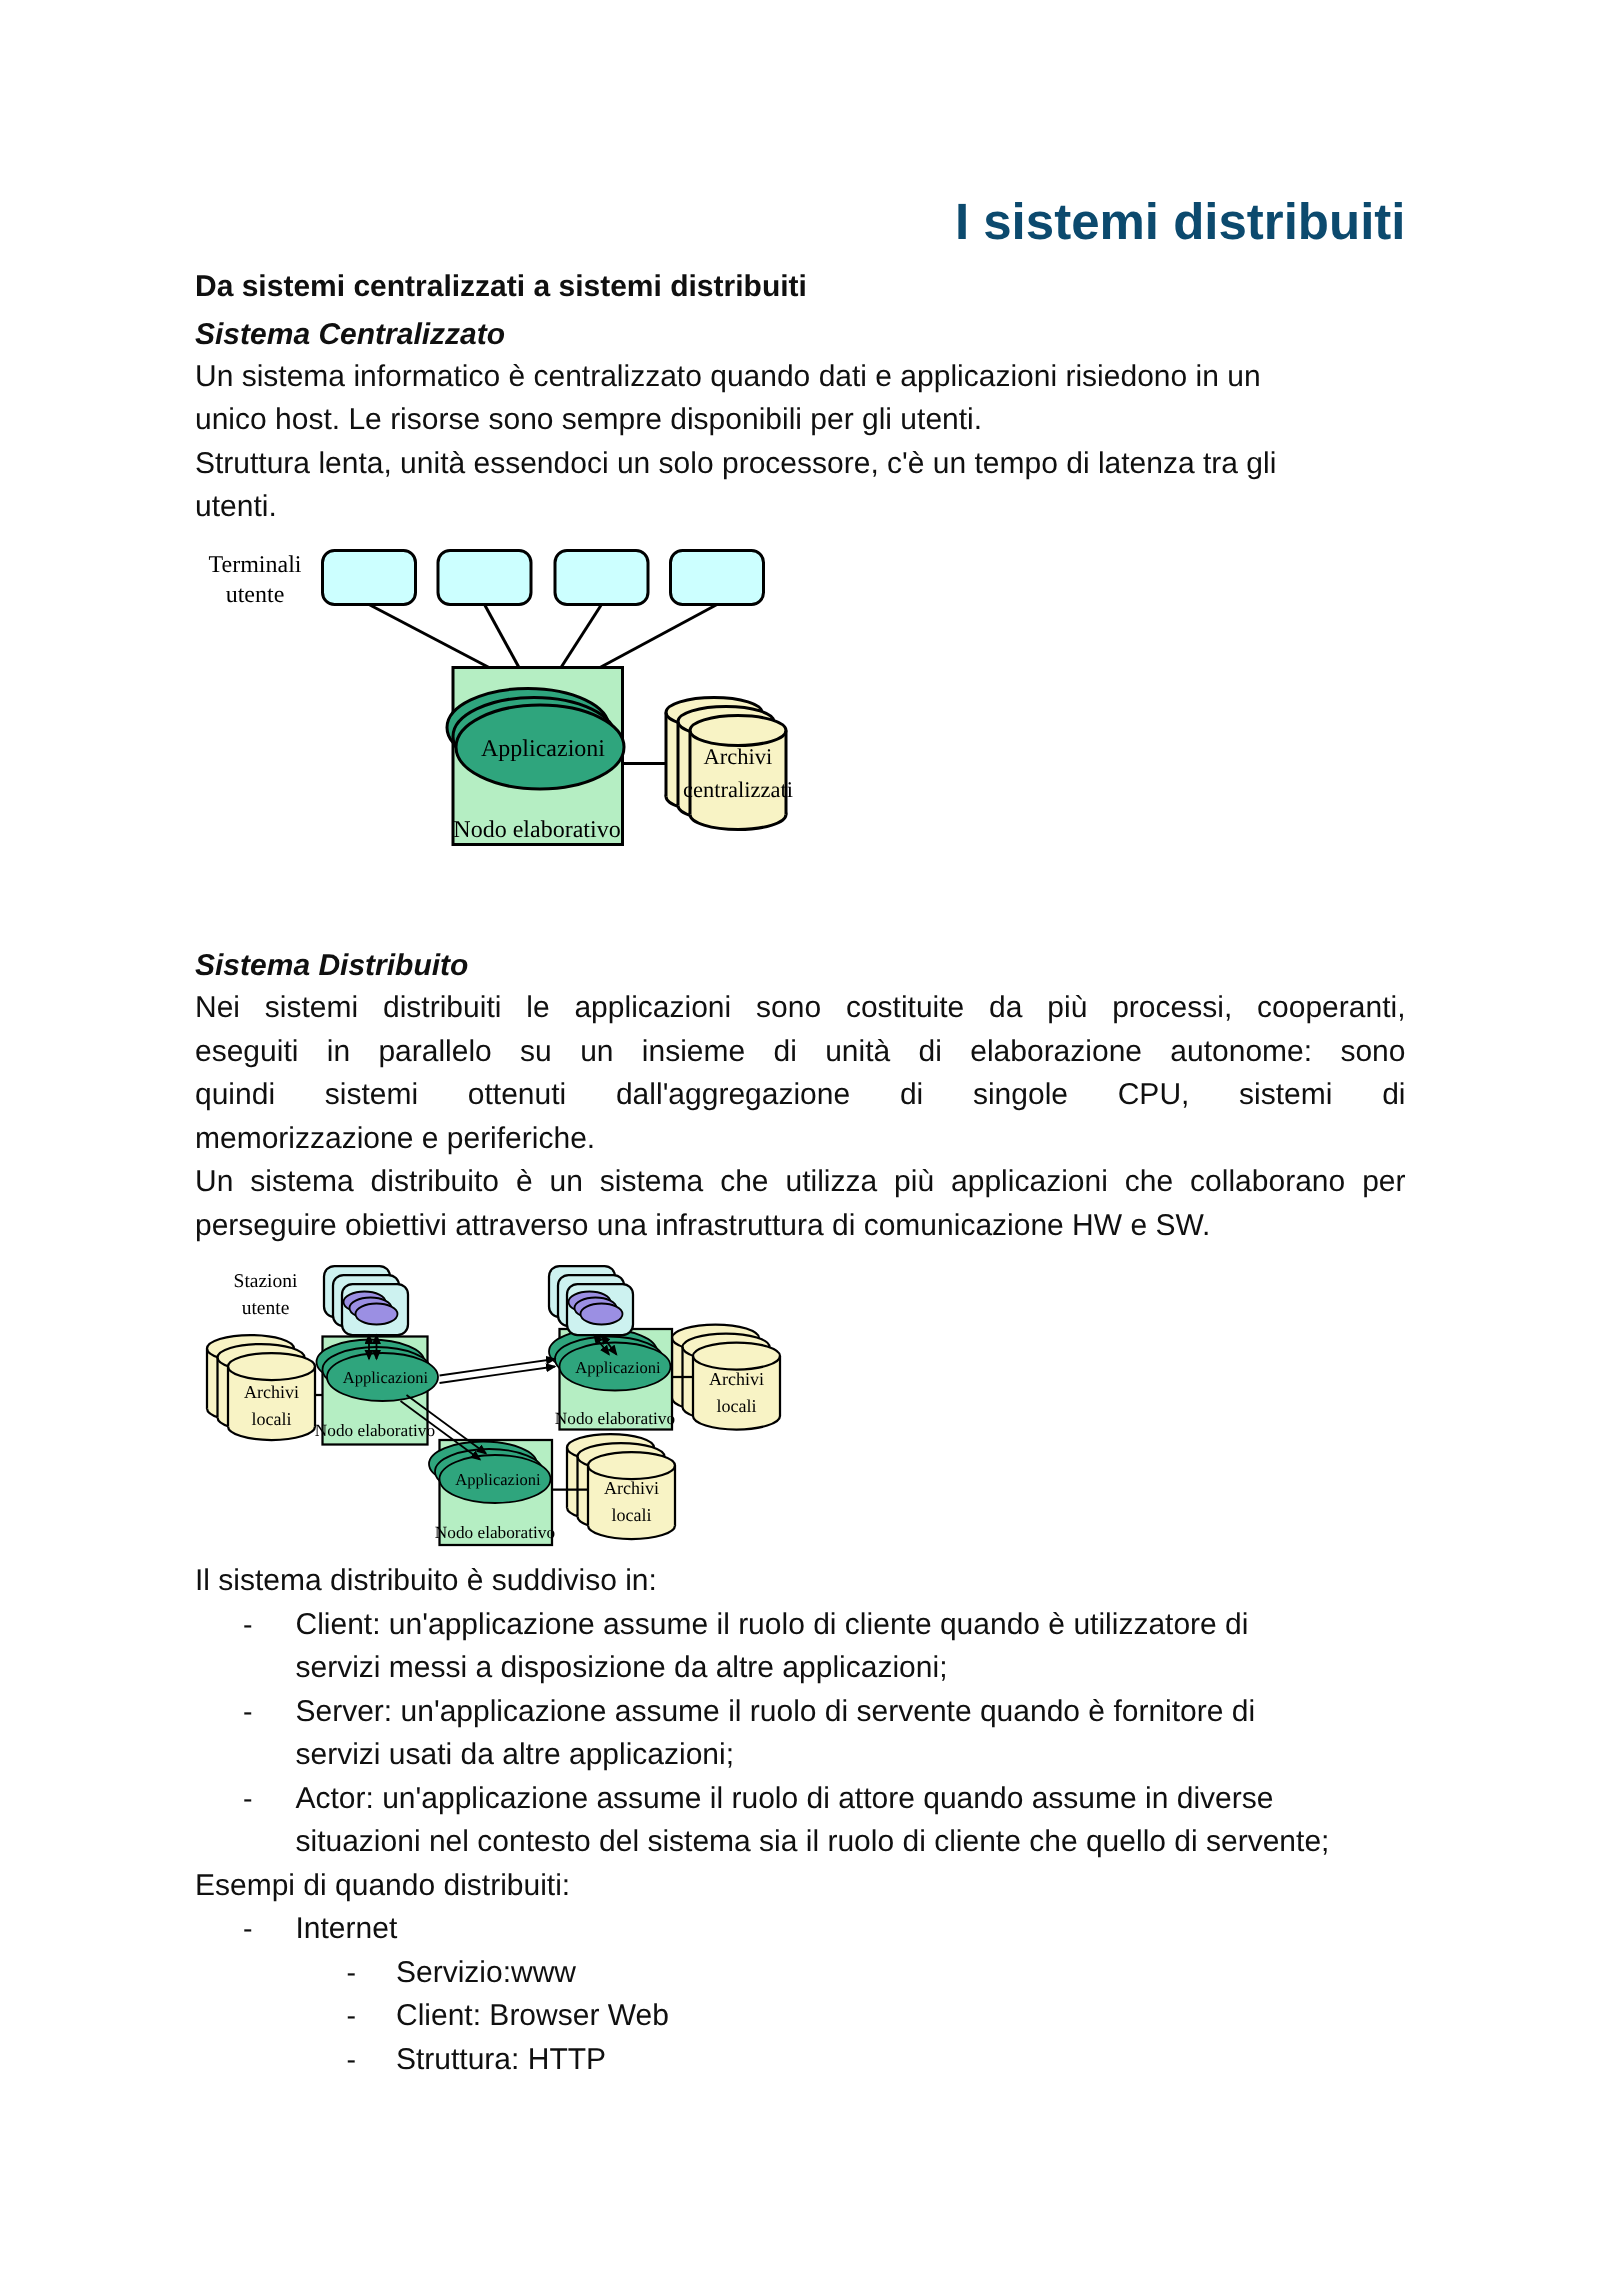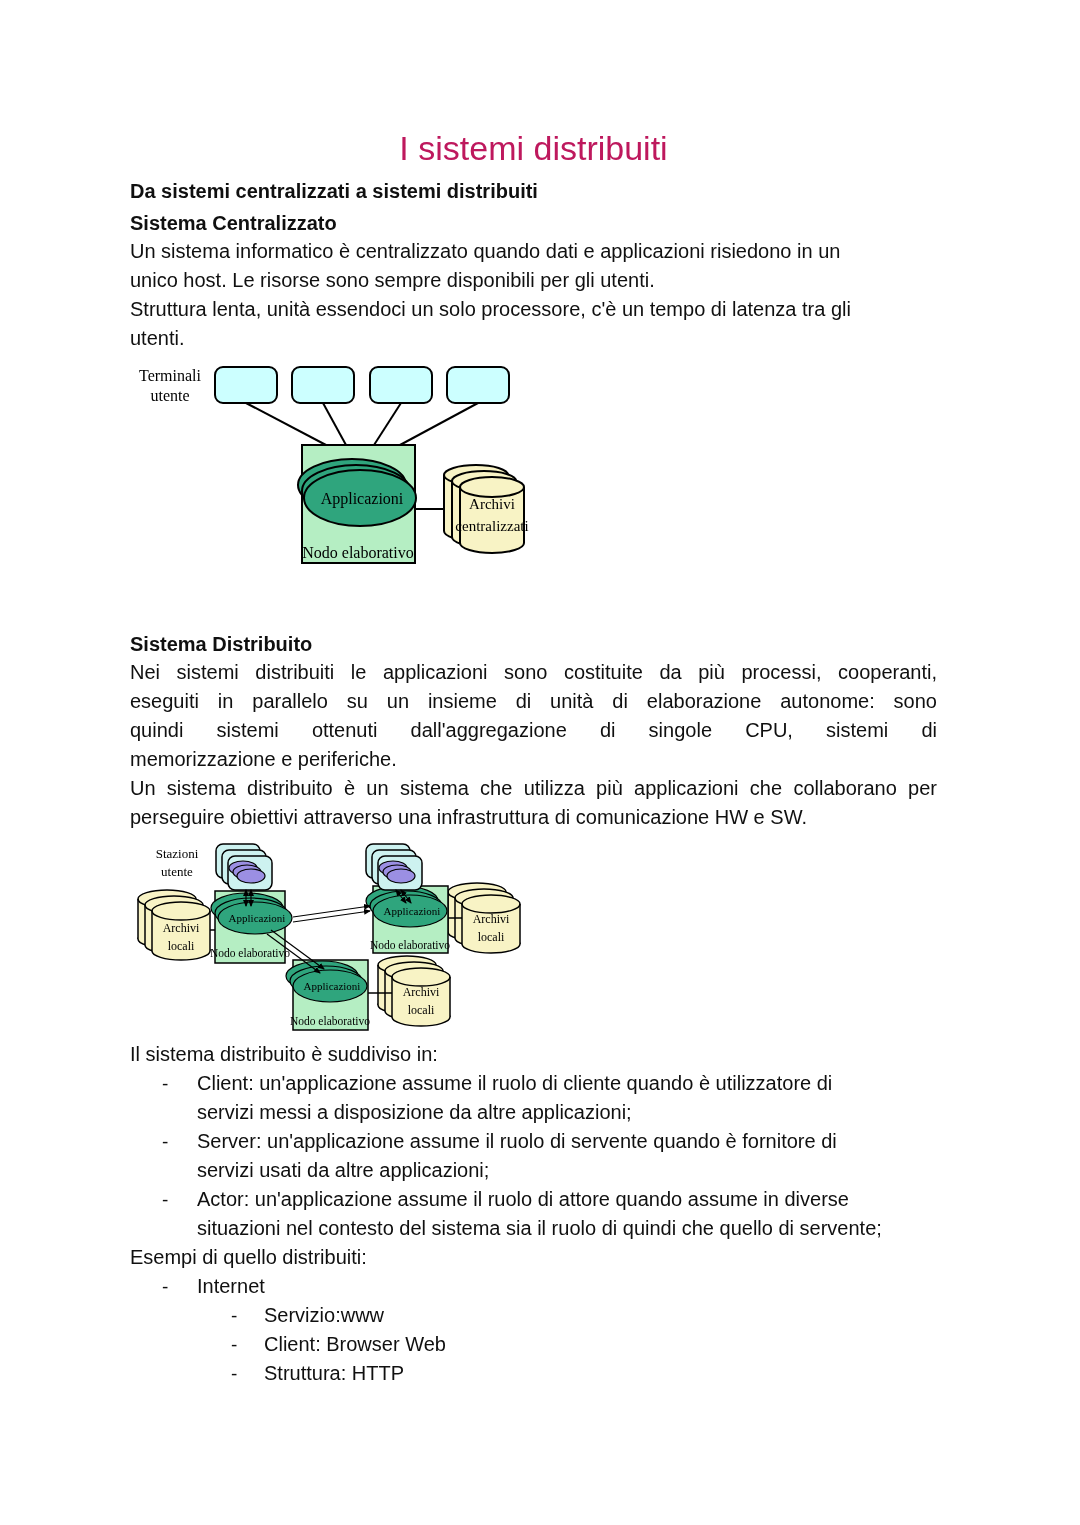--- a/index.html
+++ b/index.html
@@ -1,22 +1,22 @@
 <!DOCTYPE html>
 <html><head>
 <meta charset="utf-8">
 <style>
   html,body{margin:0;padding:0;background:#ffffff;}
   body{width:1080px;height:1525px;overflow:hidden;color:#101010;
        font-family:"Liberation Sans","DejaVu Sans",sans-serif;}
   .page{padding:128px 143px 0 130px;}
-  .title{font-size:34px;line-height:40px;font-weight:400;text-align:center;
-         color:#be185d;margin:0 0 8px 0;}
+  .title{font-size:34px;line-height:40px;font-weight:700;text-align:right;
+         color:#0c4a6e;margin:0 0 8px 0;}
   .sect{font-size:20px;line-height:30px;font-weight:700;margin:0 0 4px 0;}
-  .subhead{font-size:20px;line-height:27px;font-weight:700;margin:0;}
+  .subhead{font-size:20px;line-height:27px;font-weight:700;margin:0;font-style:italic;}
   .para{margin:0;}
   .tline{font-size:20px;line-height:29px;}
   .jline{text-align:justify;text-align-last:justify;}
   .li{display:flex;padding-left:32px;}
   .li .dash{flex:0 0 35px;width:35px;font-size:19px;line-height:29px;}
   .li.sub{padding-left:101px;}
   .li.sub .dash{flex:0 0 33px;width:33px;}
   .litext{flex:1;}
   svg{display:block;}
   #svg1{margin:4px 0 0 0;}
@@ -222,25 +222,25 @@
     <span class="dash">-</span>
     <div class="litext">
       <div class="tline">Server: un'applicazione assume il ruolo di servente quando è fornitore di</div>
       <div class="tline">servizi usati da altre applicazioni;</div>
     </div>
   </div>
   <div class="li">
     <span class="dash">-</span>
     <div class="litext">
       <div class="tline">Actor: un'applicazione assume il ruolo di attore quando assume in diverse</div>
-      <div class="tline">situazioni nel contesto del sistema sia il ruolo di quindi che quello di servente;</div>
-    </div>
-  </div>
-
-  <div class="tline">Esempi di quello distribuiti:</div>
+      <div class="tline">situazioni nel contesto del sistema sia il ruolo di cliente che quello di servente;</div>
+    </div>
+  </div>
+
+  <div class="tline">Esempi di quando distribuiti:</div>
 
   <div class="li">
     <span class="dash">-</span>
     <div class="litext">
       <div class="tline">Internet</div>
     </div>
   </div>
   <div class="li sub">
     <span class="dash">-</span>
     <div class="litext">

